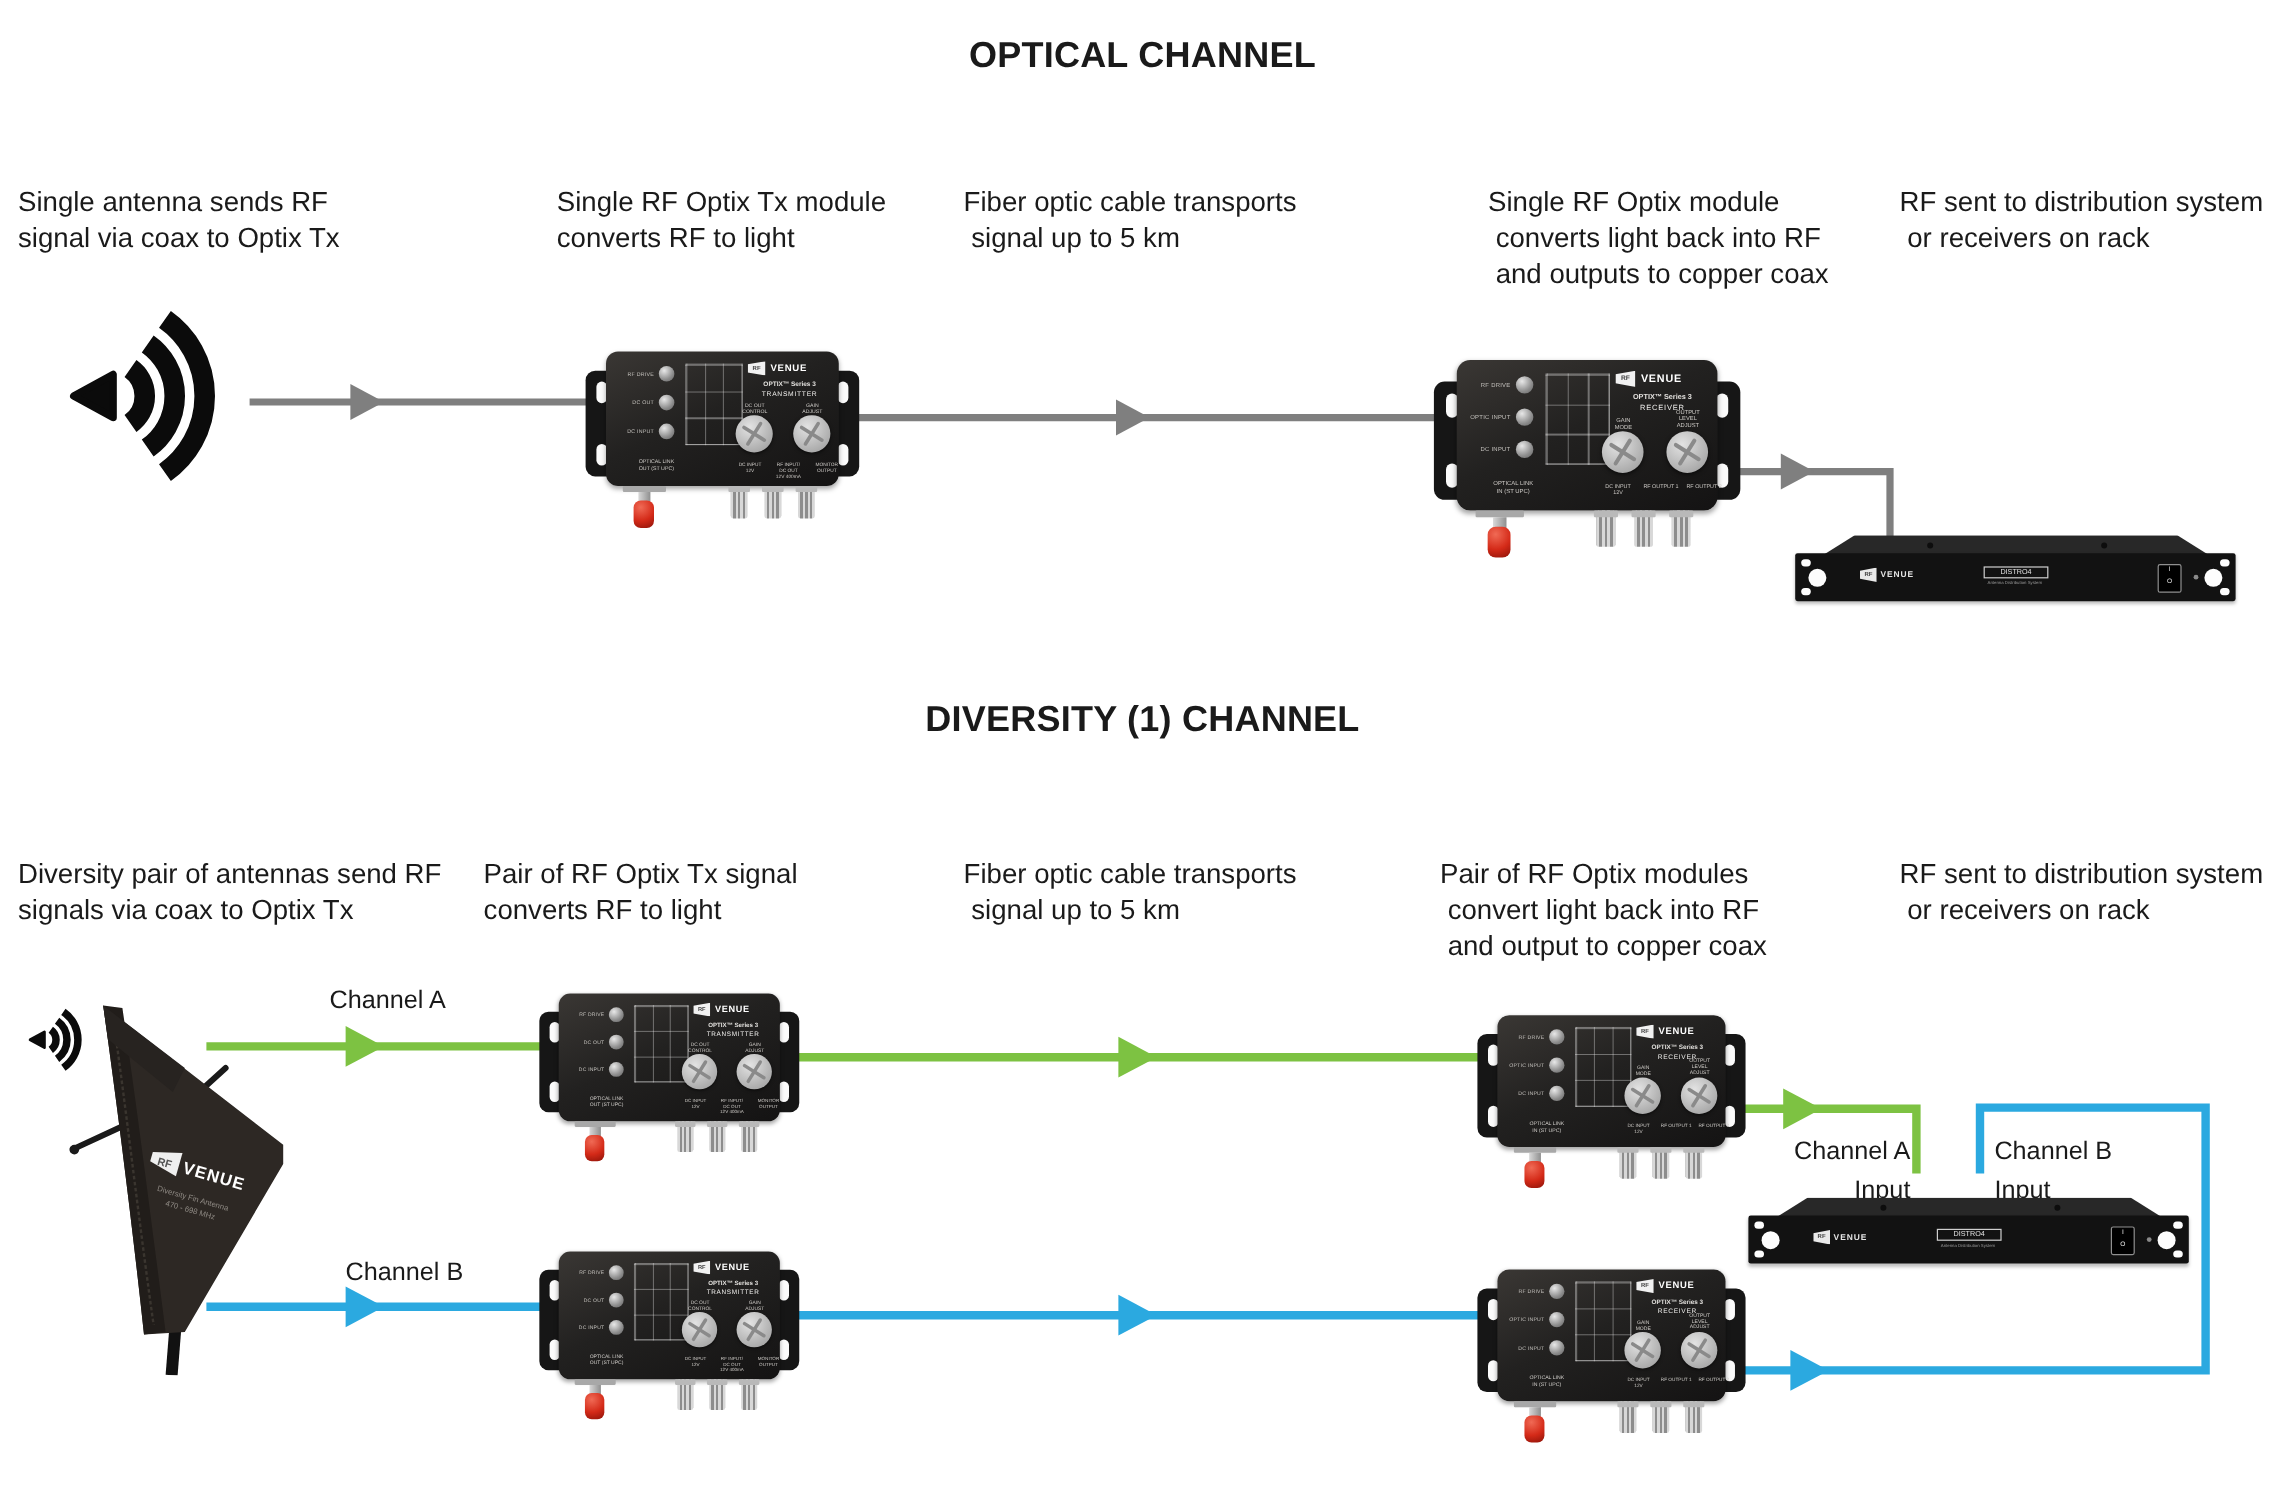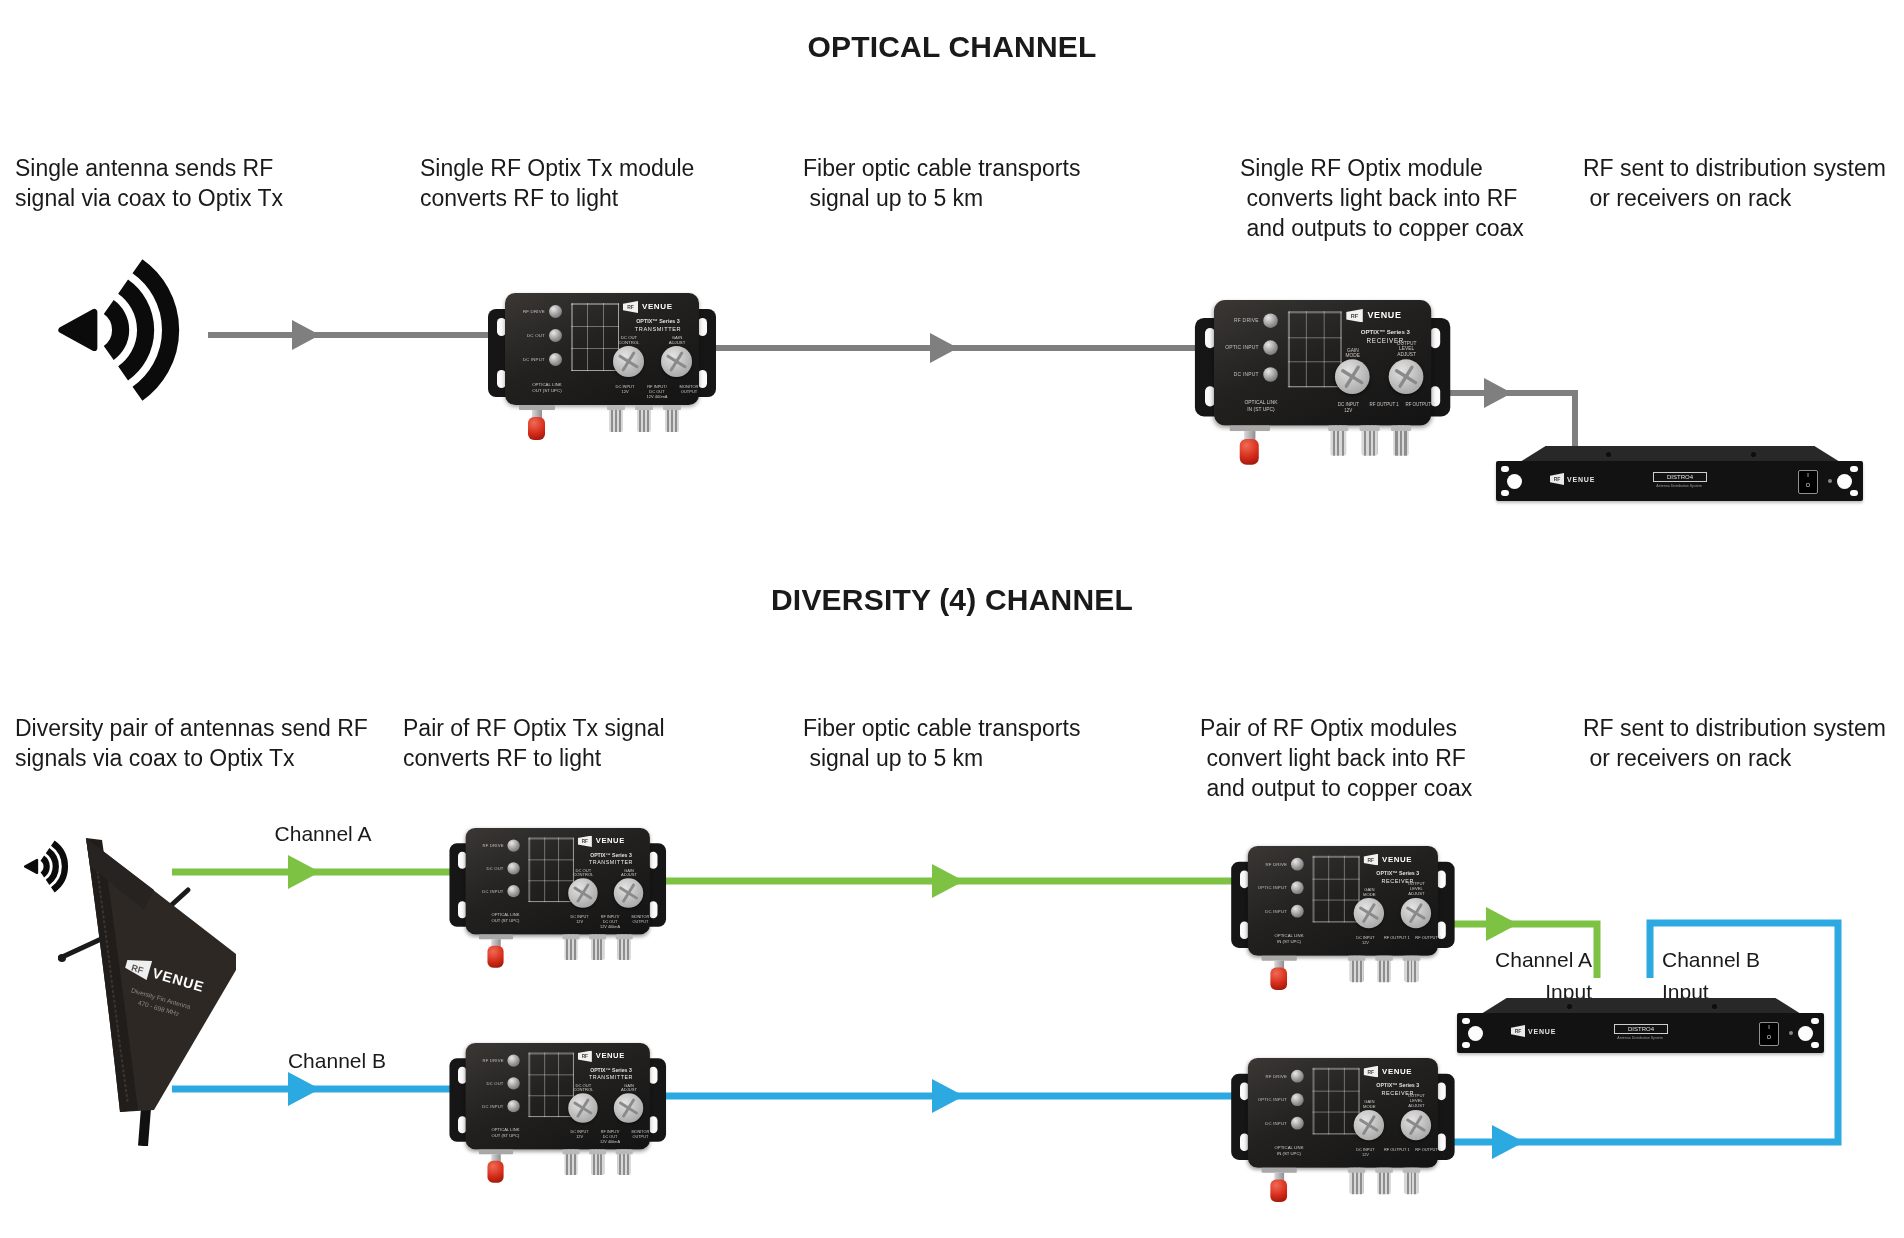--- a/index.html
+++ b/index.html
@@ -83,25 +83,25 @@
         border:1px solid #cfcfcf;padding:1px 0;}
   .rack .rsub{position:absolute;left:137px;top:23px;width:92px;text-align:center;font-size:3.6px;color:#9a9a9a;}
   .rack .rpow{position:absolute;left:302px;top:9px;width:18px;height:22px;background:#000;border:1px solid #909090;
         border-radius:2px;color:#e8e8e8;font-size:5.5px;line-height:1.8;text-align:center;}
   .rack .rled{position:absolute;left:332px;top:18px;width:4px;height:4px;border-radius:50%;background:#8a8a8a;}
 </style>
 </head>
 <body>
 
 <div class="title" style="top:30px">OPTICAL CHANNEL</div>
-<div class="title" style="top:583px">DIVERSITY (4) CHANNEL</div>
+<div class="title" style="top:583px">DIVERSITY (1) CHANNEL</div>
 
 <div class="cap" style="left:15px;top:154px">Single antenna sends RF
 signal via coax to Optix Tx</div>
-<div class="cap" style="left:420px;top:154px">Single RF Optix Tx module
+<div class="cap" style="left:464px;top:154px">Single RF Optix Tx module
 converts RF to light</div>
 <div class="cap" style="left:803px;top:154px">Fiber optic cable transports
  signal up to 5 km</div>
 <div class="cap" style="left:1240px;top:154px">Single RF Optix module
  converts light back into RF
  and outputs to copper coax</div>
 <div class="cap" style="left:1583px;top:154px">RF sent to distribution system
  or receivers on rack</div>
 
 <div class="cap" style="left:15px;top:714px">Diversity pair of antennas send RF

